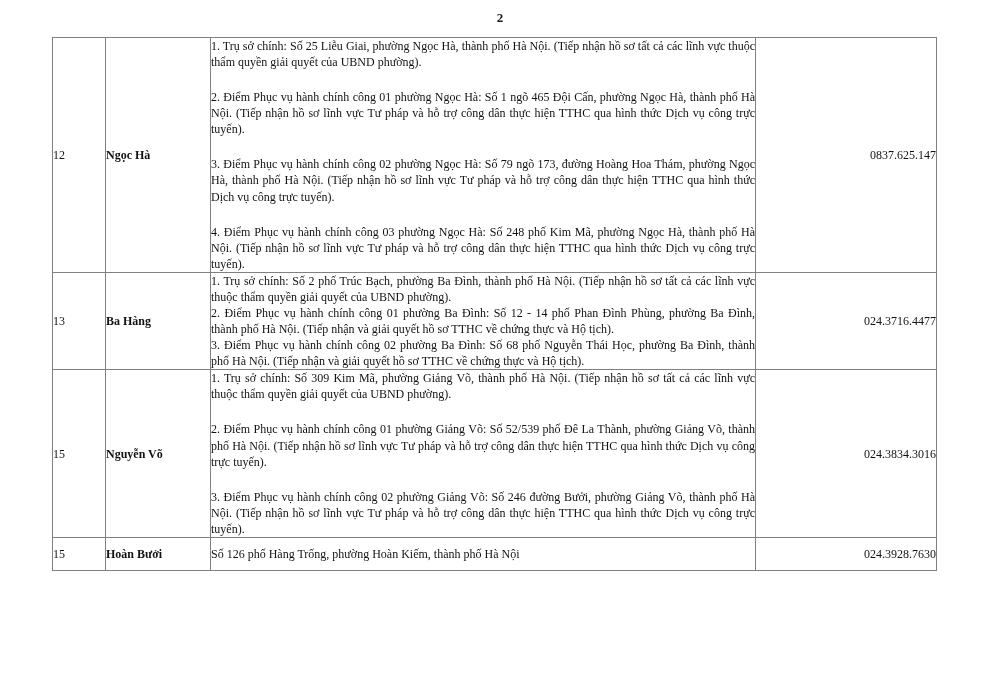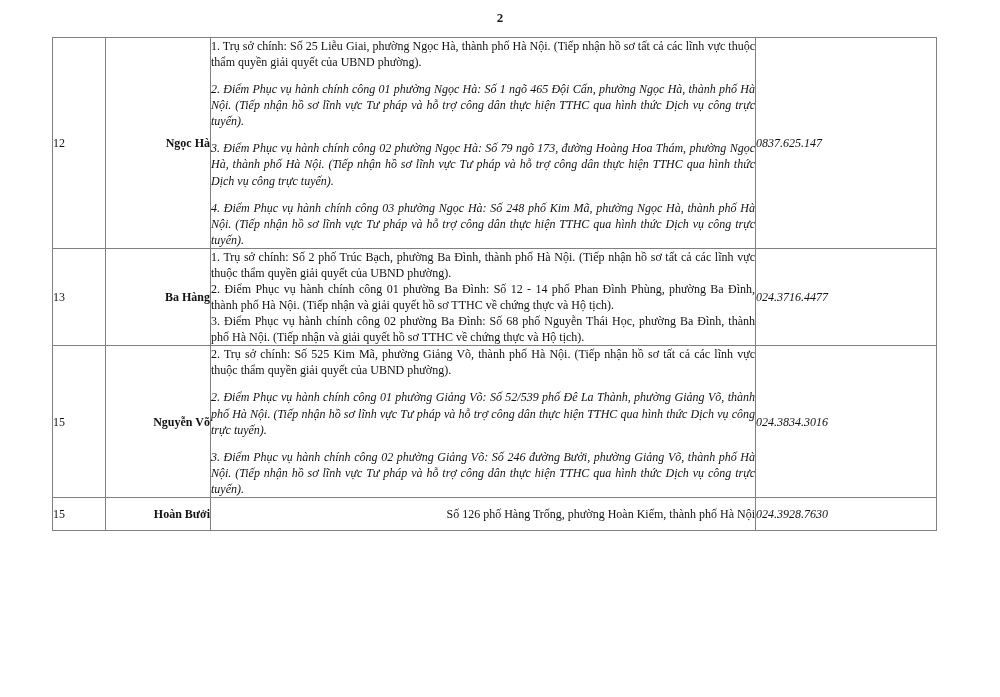--- a/index.html
+++ b/index.html
@@ -55,57 +55,55 @@
   col.c-ward  { width: 105px; }
   col.c-addr  { width: 545px; }
   col.c-phone { width: 181px; }
 
   td.idx {
     text-align: left;
     vertical-align: middle;
     font-size: 15.2px;
   }
   td.ward {
-    text-align: right;
+    text-align: left;
     vertical-align: middle;
     font-weight: 700;
     font-size: 15.2px;
   }
   td.addr {
     text-align: justify;
     text-justify: inter-word;
     vertical-align: middle;
     padding: 7px 9px 7px 9px;
   }
   td.phone {
-    text-align: left;
+    text-align: right;
     vertical-align: top;
     padding-top: 9px;
     font-size: 15.2px;
-    font-style: italic;
   }
   .addr p {
     margin: 0;
     text-align: justify;
     text-indent: 0;
   }
   .addr p.sp {
-    margin-top: 11px;
-    font-style: italic;
+    margin-top: 19px;
   }
   .addr p.nosp {
     margin-top: 0;
   }
   
   td.addr.single {
     padding-top: 8px;
     padding-bottom: 8px;
     text-align: left;
   }
-  td.addr.single p { text-align: right; }
+  td.addr.single p { text-align: left; }
 </style>
 </head>
 <body>
 
 <div class="page">
 
   <div class="page-number">2</div>
 
   <div class="table-wrap">
     <table class="doc-table">
@@ -134,21 +132,21 @@
               <p class="nosp">1. Trụ sở chính: Số 2 phố Trúc Bạch, phường Ba Đình, thành phố Hà Nội. (Tiếp nhận hồ sơ tất cả các lĩnh vực thuộc thẩm quyền giải quyết của UBND phường).</p>
               <p class="nosp">2. Điểm Phục vụ hành chính công 01 phường Ba Đình: Số 12 - 14 phố Phan Đình Phùng, phường Ba Đình, thành phố Hà Nội. (Tiếp nhận và giải quyết hồ sơ TTHC về chứng thực và Hộ tịch).</p>
               <p class="nosp">3. Điểm Phục vụ hành chính công 02 phường Ba Đình: Số 68 phố Nguyễn Thái Học, phường Ba Đình, thành phố Hà Nội. (Tiếp nhận và giải quyết hồ sơ TTHC về chứng thực và Hộ tịch).</p>
             </td>
             <td class="phone">024.3716.4477</td>
           </tr>
           <tr>
             <td class="idx">15</td>
             <td class="ward">Nguyễn Võ</td>
             <td class="addr">
-              <p class="nosp">2. Trụ sở chính: Số 525 Kim Mã, phường Giảng Võ, thành phố Hà Nội. (Tiếp nhận hồ sơ tất cả các lĩnh vực thuộc thẩm quyền giải quyết của UBND phường).</p>
+              <p class="nosp">1. Trụ sở chính: Số 309 Kim Mã, phường Giảng Võ, thành phố Hà Nội. (Tiếp nhận hồ sơ tất cả các lĩnh vực thuộc thẩm quyền giải quyết của UBND phường).</p>
               <p class="sp">2. Điểm Phục vụ hành chính công 01 phường Giảng Võ: Số 52/539 phố Đê La Thành, phường Giảng Võ, thành phố Hà Nội. (Tiếp nhận hồ sơ lĩnh vực Tư pháp và hỗ trợ công dân thực hiện TTHC qua hình thức Dịch vụ công trực tuyến).</p>
               <p class="sp">3. Điểm Phục vụ hành chính công 02 phường Giảng Võ: Số 246 đường Bưởi, phường Giảng Võ, thành phố Hà Nội. (Tiếp nhận hồ sơ lĩnh vực Tư pháp và hỗ trợ công dân thực hiện TTHC qua hình thức Dịch vụ công trực tuyến).</p>
             </td>
             <td class="phone">024.3834.3016</td>
           </tr>
           <tr>
             <td class="idx">15</td>
             <td class="ward">Hoàn Bưởi</td>
             <td class="addr single">
               <p class="nosp">Số 126 phố Hàng Trống, phường Hoàn Kiếm, thành phố Hà Nội</p>

